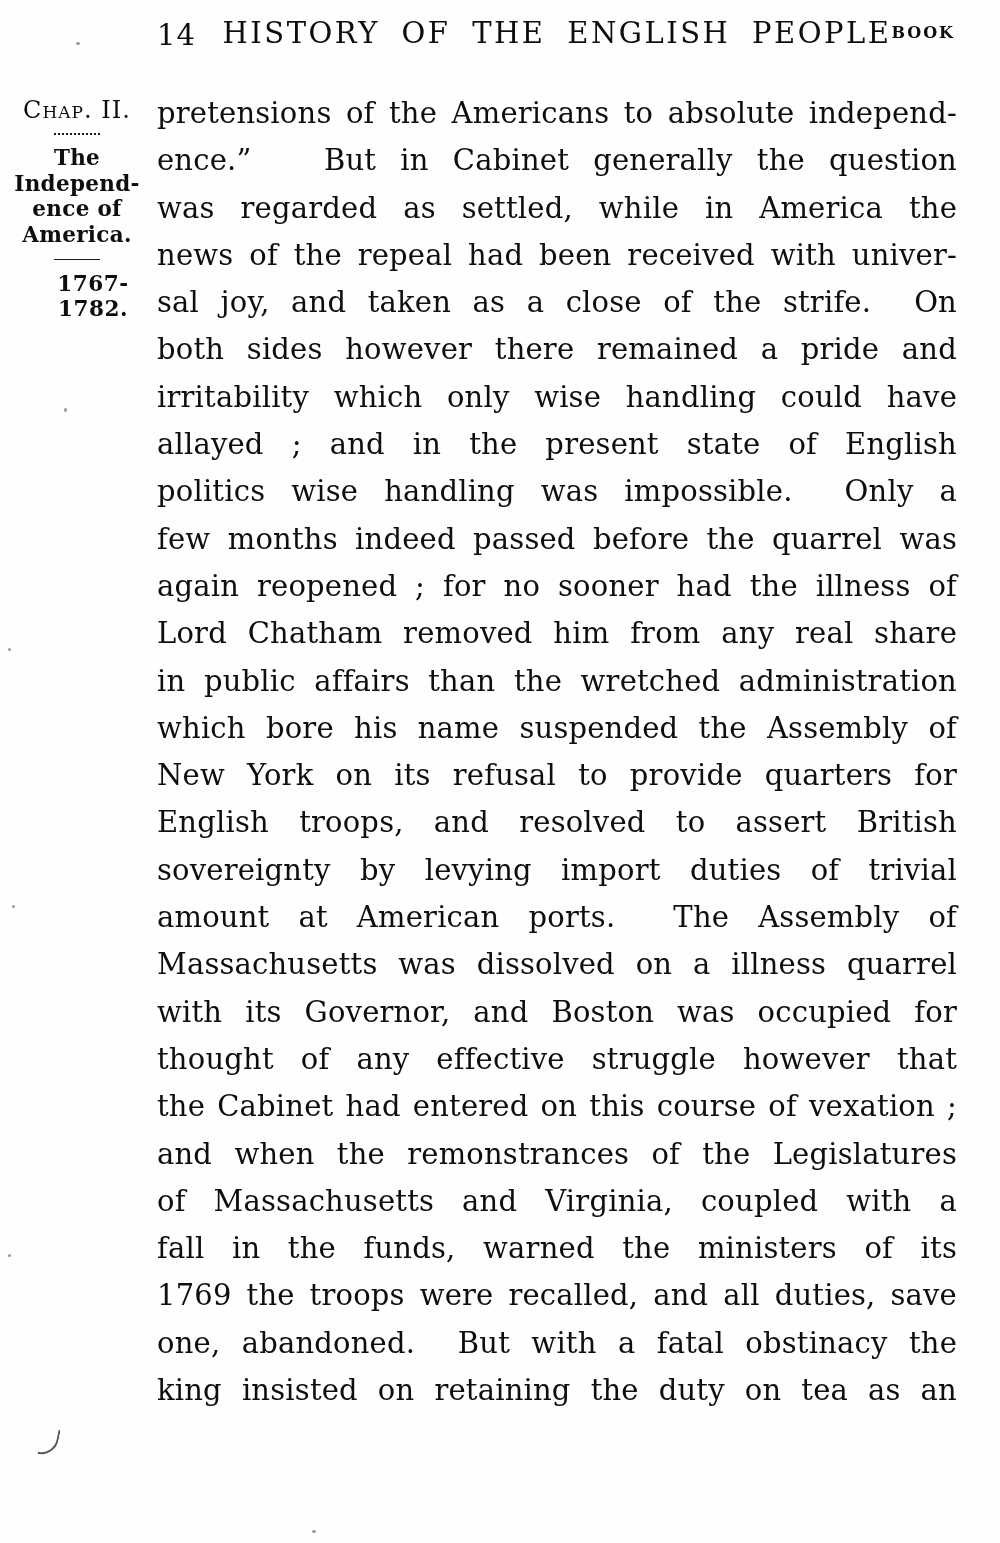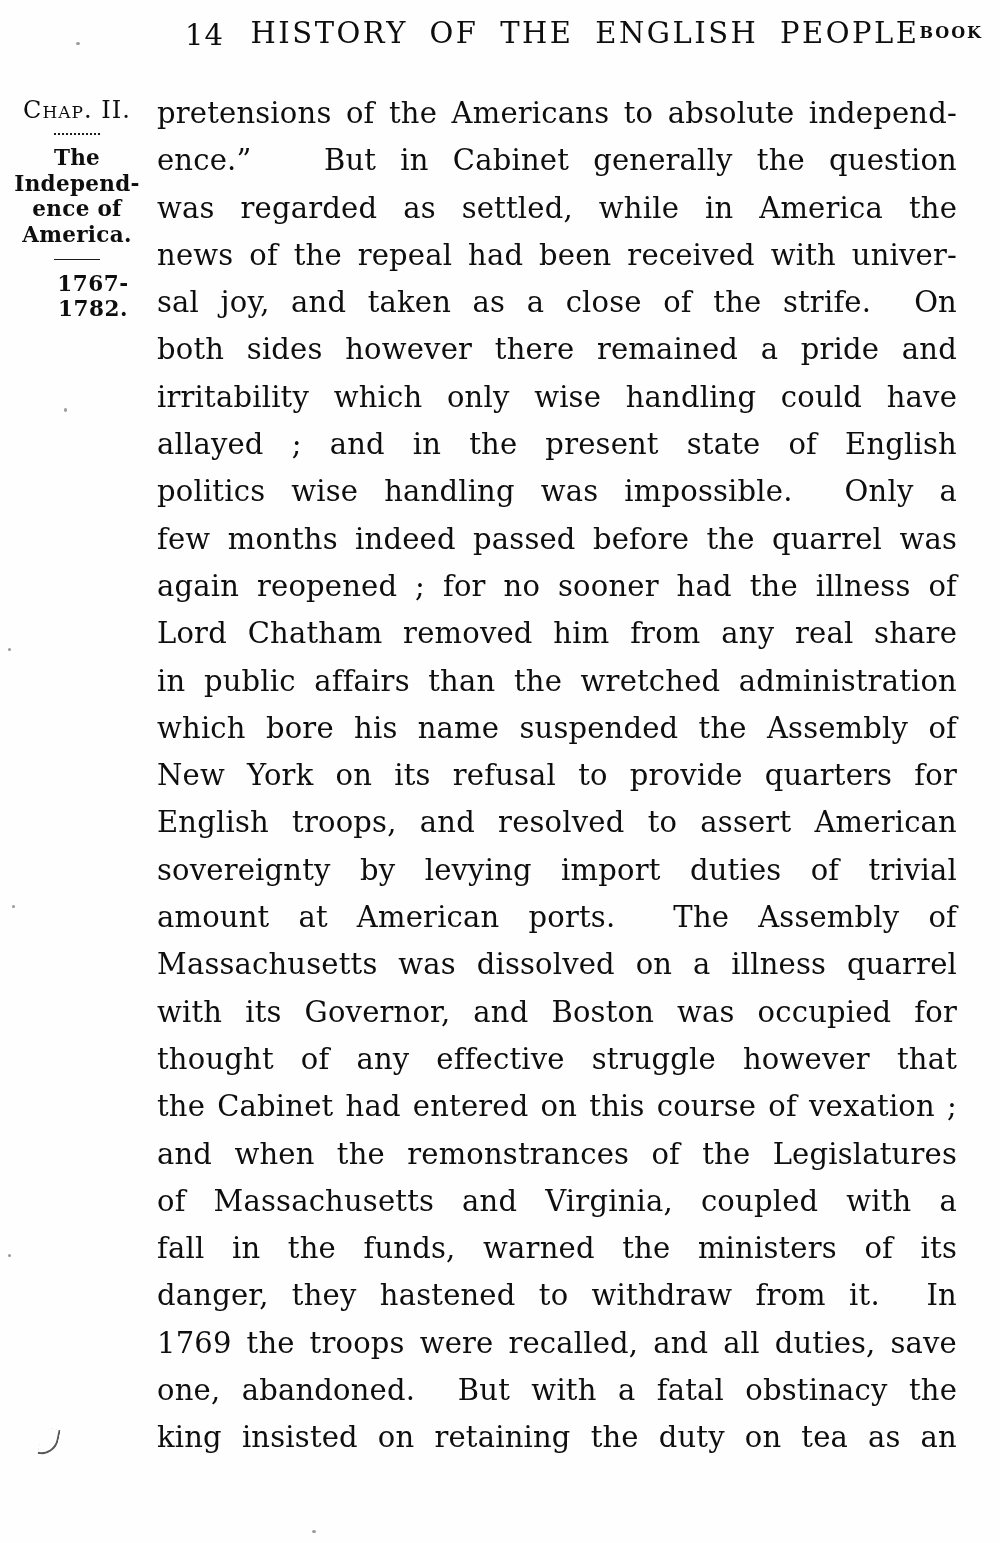--- a/index.html
+++ b/index.html
@@ -17,21 +17,20 @@
     color: #0e0e0e;
   }
 
   
   .running-head {
     position: absolute;
     top: 16px;
     left: 157px;
     width: 800px;
     height: 36px;
-    margin-left: 28px;
   }
   .page-number {
     position: absolute;
     left: 0;
     top: 2px;
     font-size: 29px;
     letter-spacing: 1px;
   }
   .running-title {
     position: absolute;
@@ -165,31 +164,30 @@
       <div class="body-line">both sides however there remained a pride and</div>
       <div class="body-line">irritability which only wise handling could have</div>
       <div class="body-line">allayed ; and in the present state of English</div>
       <div class="body-line">politics wise handling was impossible.  Only a</div>
       <div class="body-line">few months indeed passed before the quarrel was</div>
       <div class="body-line">again reopened ; for no sooner had the illness of</div>
       <div class="body-line">Lord Chatham removed him from any real share</div>
       <div class="body-line">in public affairs than the wretched administration</div>
       <div class="body-line">which bore his name suspended the Assembly of</div>
       <div class="body-line">New York on its refusal to provide quarters for</div>
-      <div class="body-line">English troops, and resolved to assert American</div>
+      <div class="body-line">English troops, and resolved to assert British</div>
       <div class="body-line">sovereignty by levying import duties of trivial</div>
       <div class="body-line">amount at American ports.  The Assembly of</div>
       <div class="body-line">Massachusetts was dissolved on a illness quarrel</div>
       <div class="body-line">with its Governor, and Boston was occupied for</div>
       <div class="body-line">thought of any effective struggle however that</div>
       <div class="body-line">the Cabinet had entered on this course of vexation ;</div>
       <div class="body-line">and when the remonstrances of the Legislatures</div>
       <div class="body-line">of Massachusetts and Virginia, coupled with a</div>
       <div class="body-line">fall in the funds, warned the ministers of its</div>
-      <div class="body-line">danger, they hastened to withdraw from it.  In</div>
       <div class="body-line">1769 the troops were recalled, and all duties, save</div>
       <div class="body-line">one, abandoned.  But with a fatal obstinacy the</div>
       <div class="body-line">king insisted on retaining the duty on tea as an</div>
     </main>
 
   <div class="pen-mark"></div>
   <div class="speck s1"></div>
   <div class="speck s2"></div>
   <div class="speck s3"></div>
   <div class="speck s4"></div>

